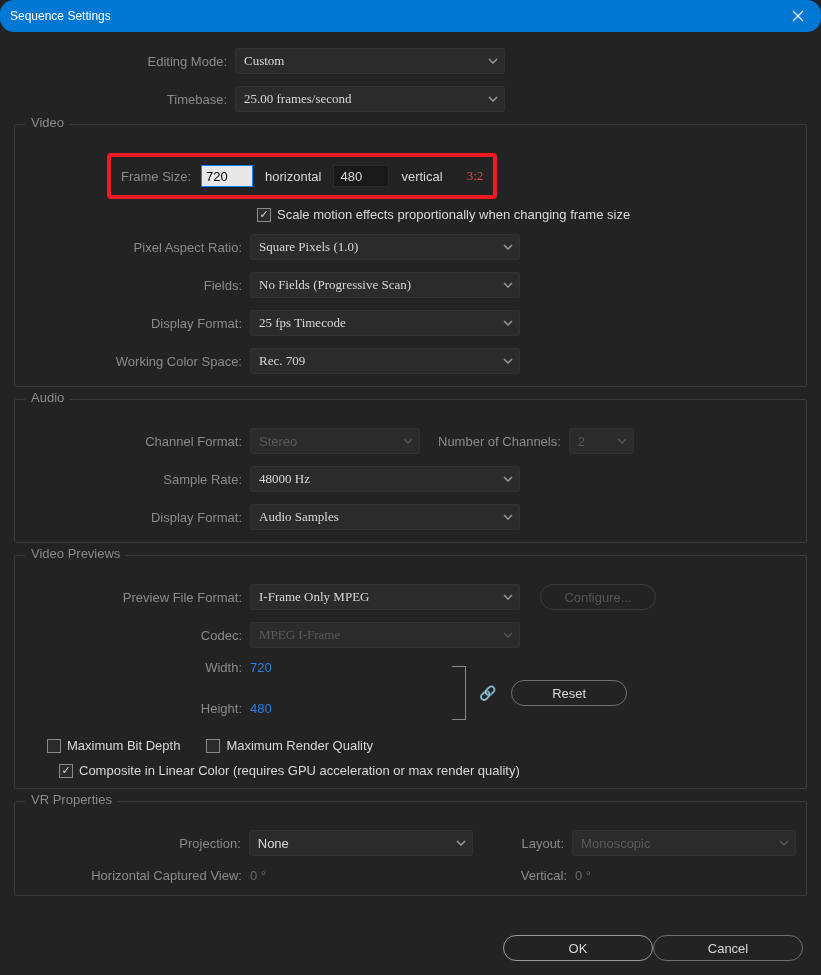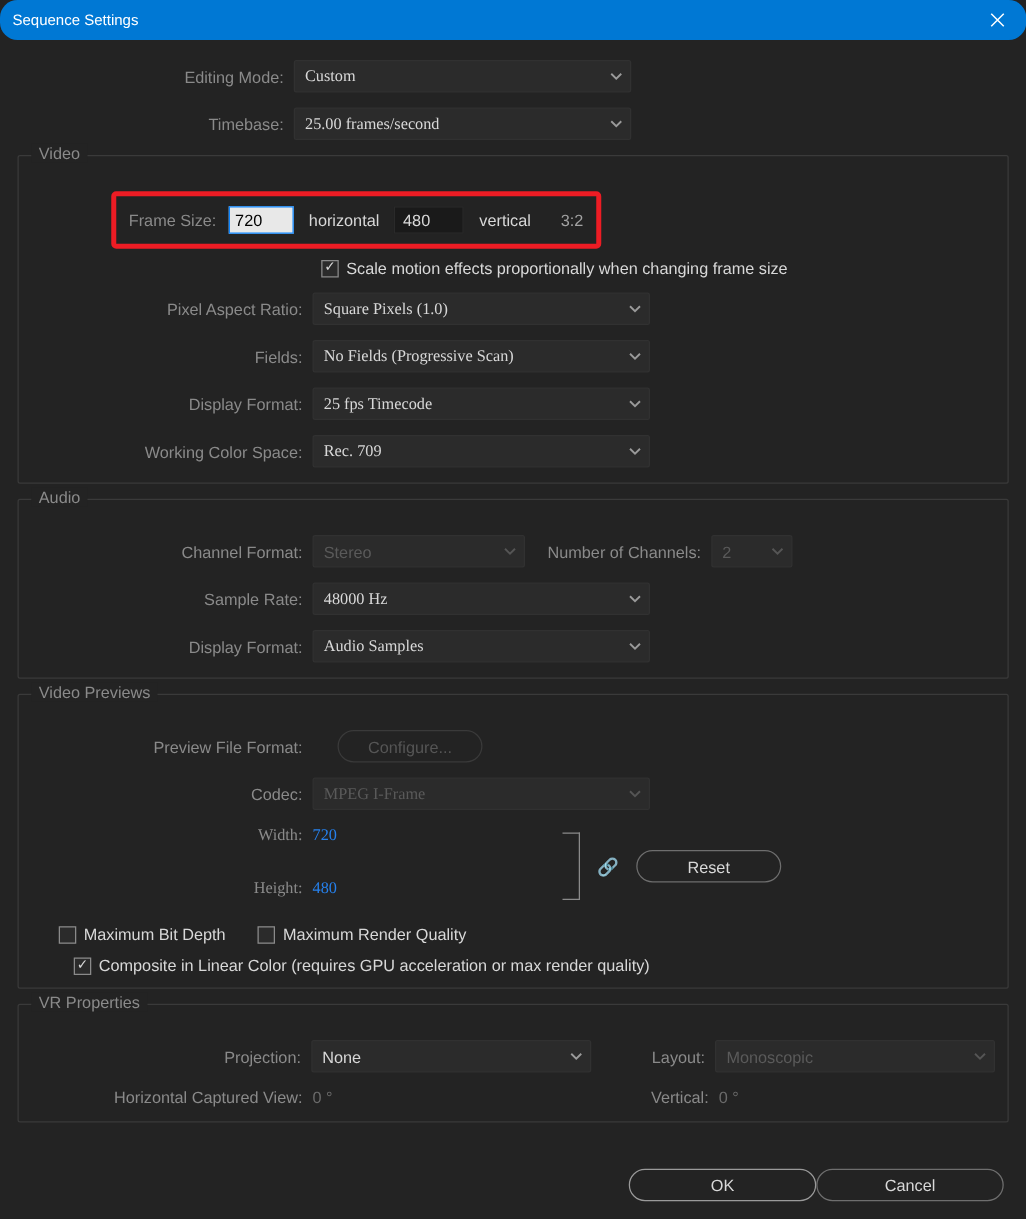--- a/index.html
+++ b/index.html
@@ -82,21 +82,21 @@
     padding: 0 6px;
     color: #8a8a8a;
     font-size: 13px;
   }
   .highlight-box {
     border: 4px solid #ed1c24;
     border-radius: 4px;
     display: inline-flex;
     align-items: center;
     padding: 8px 10px;
-    margin-left: 64px;
+    margin-left: 82px;
     margin-bottom: 8px;
   }
   .highlight-box .hlabel { color: #8a8a8a; margin-right: 10px; }
   .hinput {
     background: #e8e8e8;
     color: #000;
     border: 1px solid #0a84ff;
     width: 52px; height: 22px;
     font-size: 13px;
     padding: 0 4px;
@@ -104,21 +104,21 @@
   .hinput.sel::selection{ background:#1473e6;color:#fff;}
   .dinput {
     background: #1a1a1a;
     color: #d8d8d8;
     border: 1px solid #2a2a2a;
     width: 56px; height: 22px;
     font-size: 13px;
     padding: 0 6px;
   }
   .htext { color:#d8d8d8; margin: 0 12px;}
-  .ratio { color:#a3a3a3; margin-left: 12px;}
+  .ratio { color:#ef4444; margin-left: 12px; font-family: Liberation Serif, serif;}
   .checkbox-row {
     display:flex; align-items:center;
     margin-left: 232px;
     margin-bottom: 12px;
     font-size: 13px;
     color:#d8d8d8;
   }
   .checkbox {
     width: 14px; height: 14px;
     border: 1px solid #8a8a8a;
@@ -131,21 +131,21 @@
   .checkbox.checked::after{ content:"✓"; font-size:11px; line-height:1; }
   .bluelink { color:#2680eb; font-size: 13px; }
   .dimrow { display:flex; align-items:center; margin-bottom: 12px;}
   .dimrow .label{ width:225px;}
   .bracket {
     width: 14px; height: 54px;
     border-top:1px solid #8a8a8a;
     border-right:1px solid #8a8a8a;
     border-bottom:1px solid #8a8a8a;
   }
-  .dim-stack{ display:flex; flex-direction:column; gap: 14px; font-family: Liberation Serif, serif; }
+  .dim-stack{ display:flex; flex-direction:column; gap: 14px; }
   .pillbtn, .pillbtn-primary {
     height: 26px;
     border-radius: 13px;
     background: transparent;
     border: 1px solid #6e6e6e;
     color: #d8d8d8;
     padding: 0 24px;
     font-size: 13px;
     cursor: pointer;
     display:inline-flex;align-items:center;justify-content:center;
@@ -319,20 +319,28 @@
           </span>
       </div>
     </div>
   </div>
 
   <div class="group">
     <span class="group-title">Video Previews</span>
 
     <div class="row">
       <span class="label">Preview File Format:</span>
+      <div class="select w270">
+        <span>I-Frame Only MPEG</span>
+        <span class="chev">
+            <svg viewBox="0 0 10 10">
+              <path d="M1 3 L5 7 L9 3"></path>
+            </svg>
+          </span>
+      </div>
       <button class="pillbtn disabled" style="margin-left:20px; width:116px;">Configure...</button>
     </div>
 
     <div class="row">
       <span class="label">Codec:</span>
       <div class="select w270 disabled">
         <span>MPEG I-Frame</span>
         <span class="chev">
             <svg viewBox="0 0 10 10">
               <path d="M1 3 L5 7 L9 3"></path>

